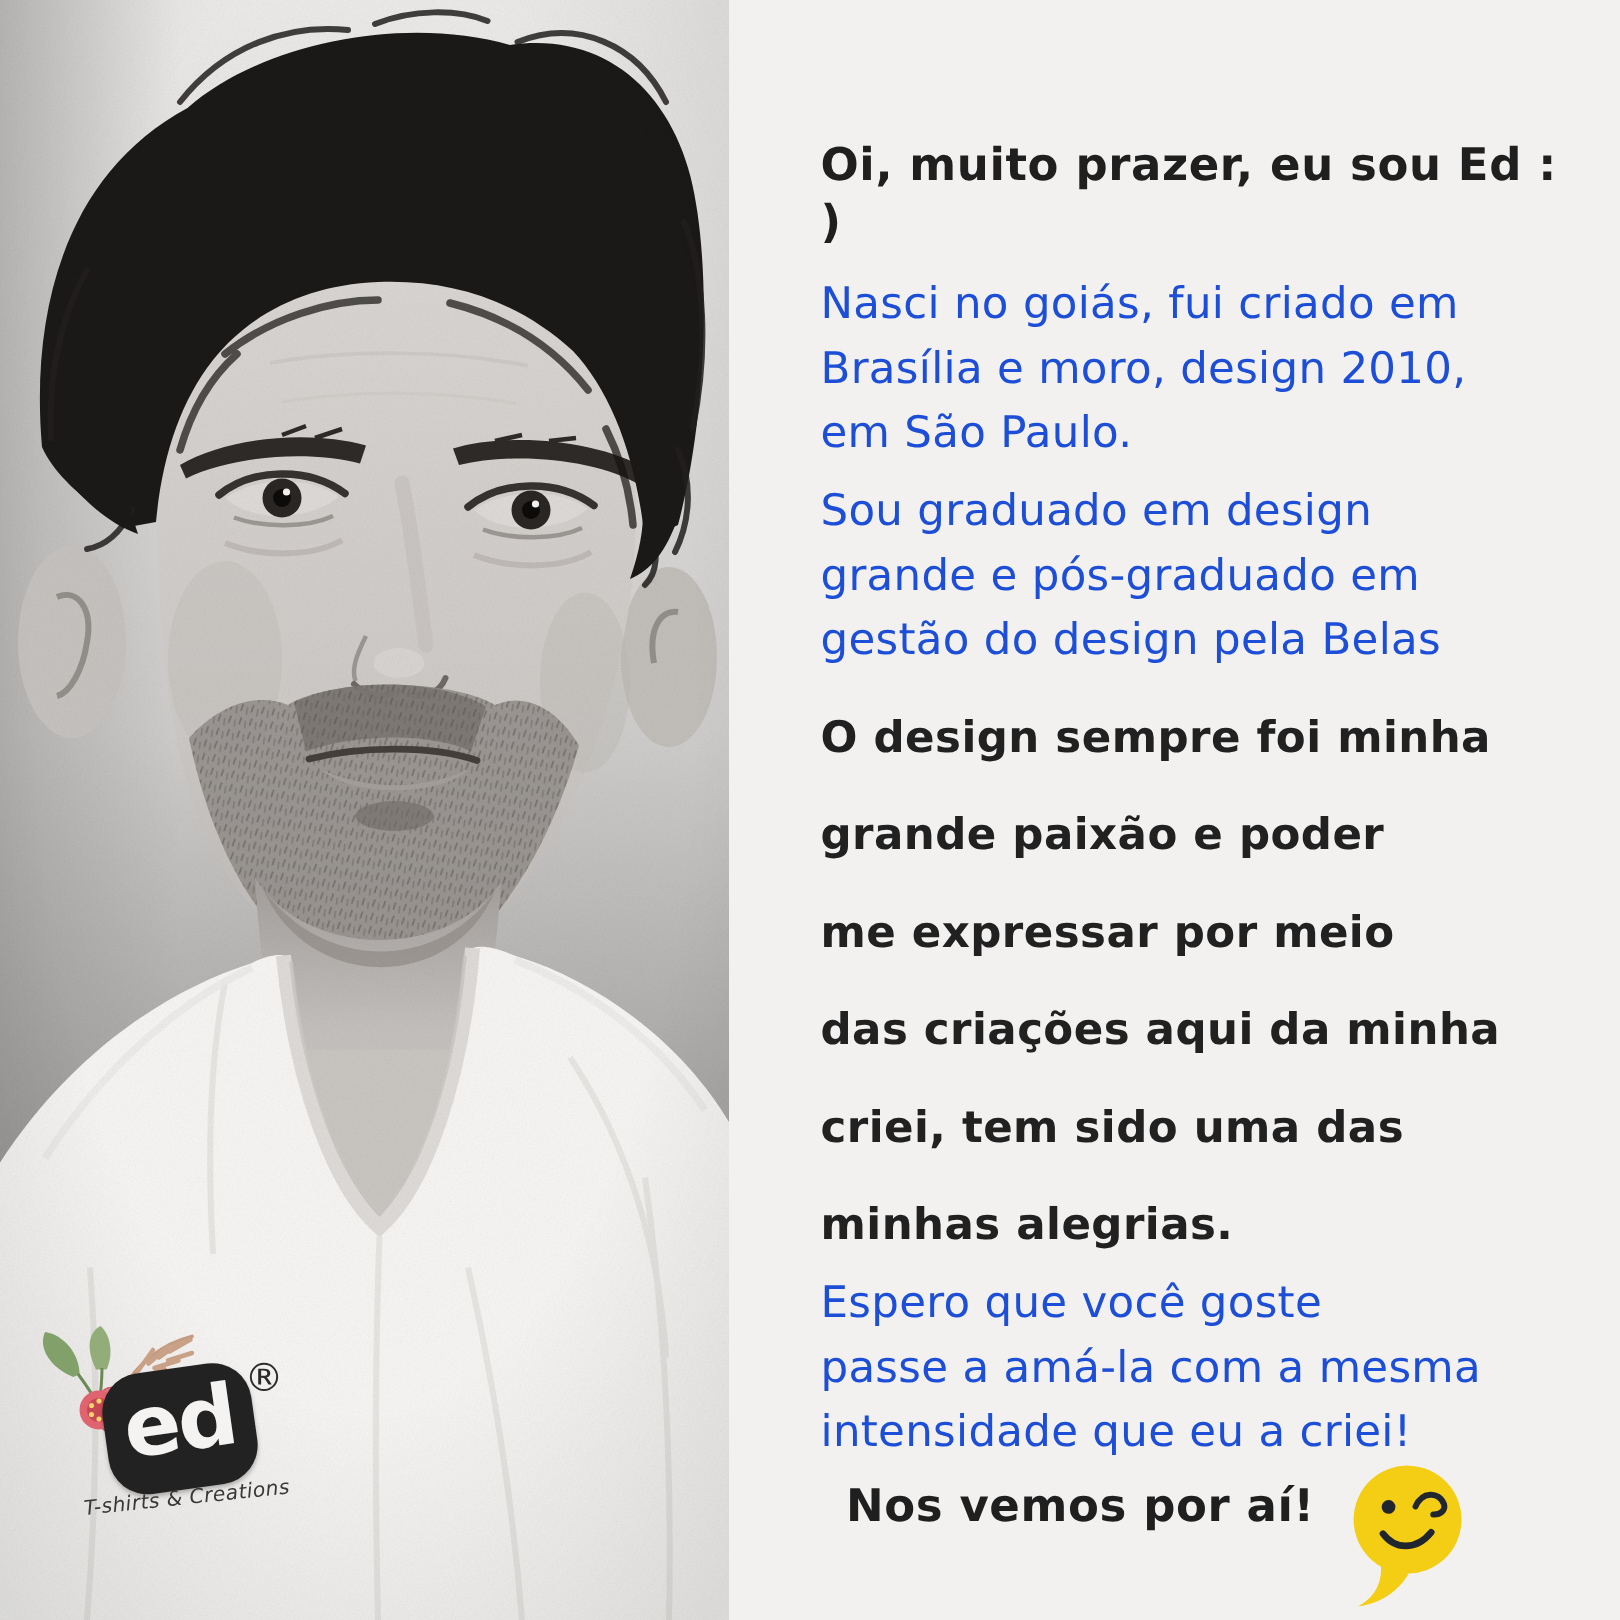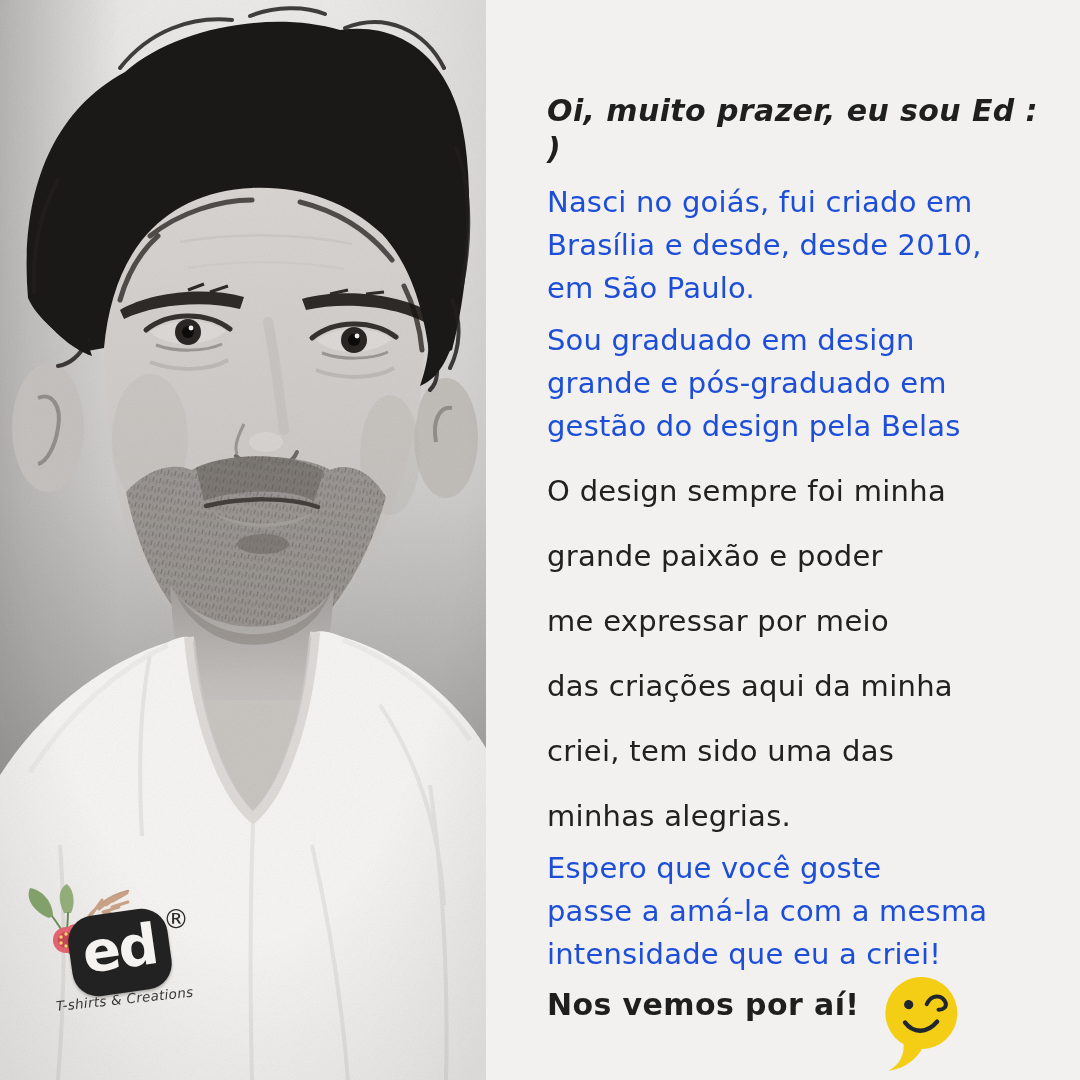--- a/index.html
+++ b/index.html
@@ -14,26 +14,26 @@
   .badge{position:absolute;left:48px;top:34px;width:100px;height:81px;background:#232222;
          border-radius:26px;transform:rotate(-8deg);display:flex;align-items:center;justify-content:center;
          box-shadow:0 2px 3px rgba(0,0,0,.25);}
   .badge-text{color:#f4f3f1;font-size:56px;font-weight:bold;letter-spacing:-2px;line-height:1;margin-top:-8px;}
   .reg{position:absolute;left:141px;top:28px;font-size:26px;color:#2c2b2a;line-height:1;}
   .tagline{position:absolute;left:34px;top:120px;width:160px;font-size:13.5px;color:#393837;
            transform:rotate(-6deg);transform-origin:left center;letter-spacing:.3px;font-style:italic;white-space:nowrap;}
   
   .text-pane{position:absolute;left:486px;top:0;width:594px;height:1080px;box-sizing:border-box;
              padding:92px 18px 0 61px;color:#2a2a2a;}
-  .heading{font-size:30px;font-weight:bold;letter-spacing:.4px;line-height:38px;margin:0 0 13px 0;color:#1f1f1f;font-style:italic;}
+  .heading{font-size:30px;font-weight:bold;letter-spacing:.4px;line-height:38px;margin:0 0 13px 0;color:#1f1f1f;}
   .para{margin:0 0 9px 0;}
   .line{font-size:29px;line-height:43px;letter-spacing:.2px;white-space:nowrap;color:#1d4ed8;}
-  .para.bold .line{font-weight:normal;letter-spacing:.3px;color:#212121;margin-top:22px;}
+  .para.bold .line{font-weight:bold;letter-spacing:.3px;color:#212121;margin-top:22px;}
   .signoff-row{display:flex;align-items:flex-start;margin-top:4px;}
-  .signoff{font-size:30px;font-weight:bold;line-height:40px;letter-spacing:.4px;color:#1f1f1f;white-space:nowrap;}
+  .signoff{font-size:30px;font-weight:bold;line-height:40px;letter-spacing:.4px;color:#1f1f1f;white-space:nowrap;margin-left:17px;}
   .smiley{width:88px;height:102px;margin-left:16px;margin-top:-12px;flex:none;transform:rotate(2deg);}
   .signature{margin-top:4px;font-family:"DejaVu Serif",serif;font-style:italic;font-size:60px;line-height:1.2;
              color:#39463f;letter-spacing:2px;transform:rotate(-1.5deg);transform-origin:left center;white-space:nowrap;
              text-shadow:1.4px .4px 0 rgba(150,50,70,.33), -1.4px -.4px 0 rgba(25,95,115,.33);}
 </style>
 </head>
 <body>
 
 <div class="canvas">
 
@@ -217,21 +217,21 @@
       <div class="tagline">T-shirts &amp; Creations</div>
     </div>
   </div>
 
   <div class="text-pane">
     <h1 class="heading">Oi, muito prazer, eu sou Ed : )</h1>
 
     <div id="paragraphs">
         <div class="para">
           <div class="line">Nasci no goiás, fui criado em</div>
-          <div class="line">Brasília e desde, desde 2010,</div>
+          <div class="line">Brasília e moro, design 2010,</div>
           <div class="line">em São Paulo.</div>
         </div>
         <div class="para">
           <div class="line">Sou graduado em design</div>
           <div class="line">grande e pós-graduado em</div>
           <div class="line">gestão do design pela Belas</div>
         </div>
         <div class="para bold">
           <div class="line">O design sempre foi minha</div>
           <div class="line">grande paixão e poder</div>

